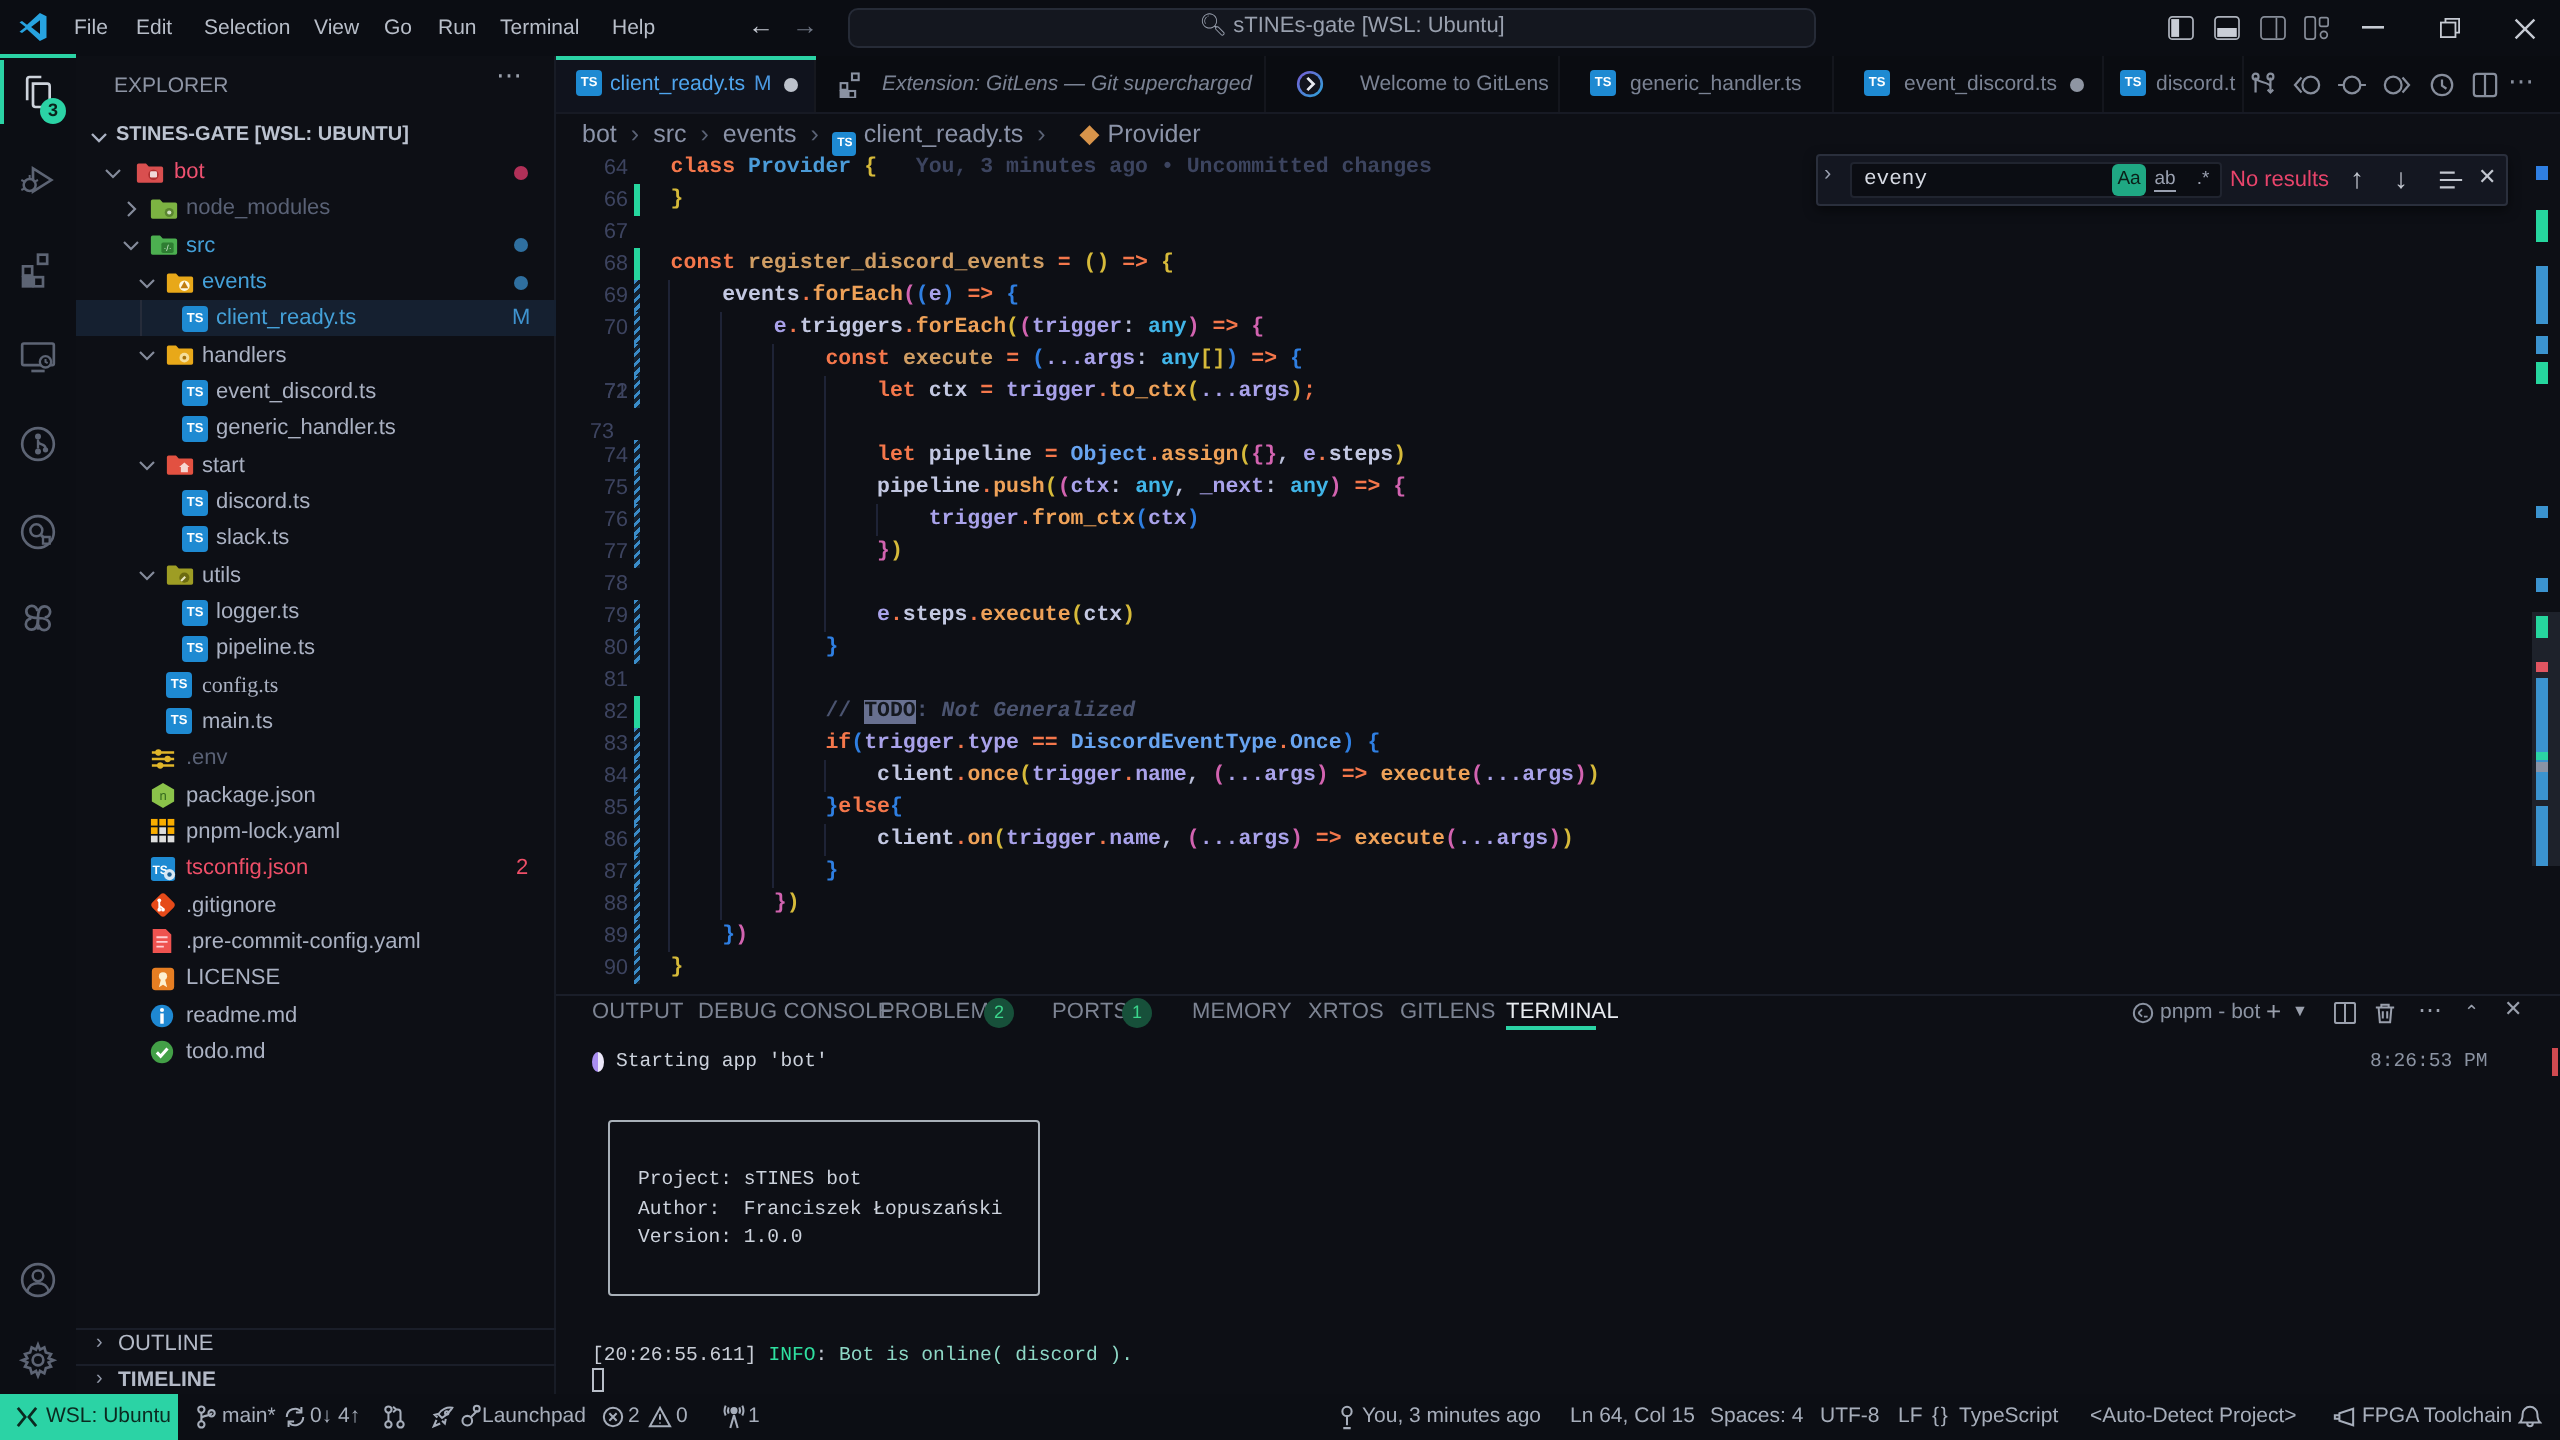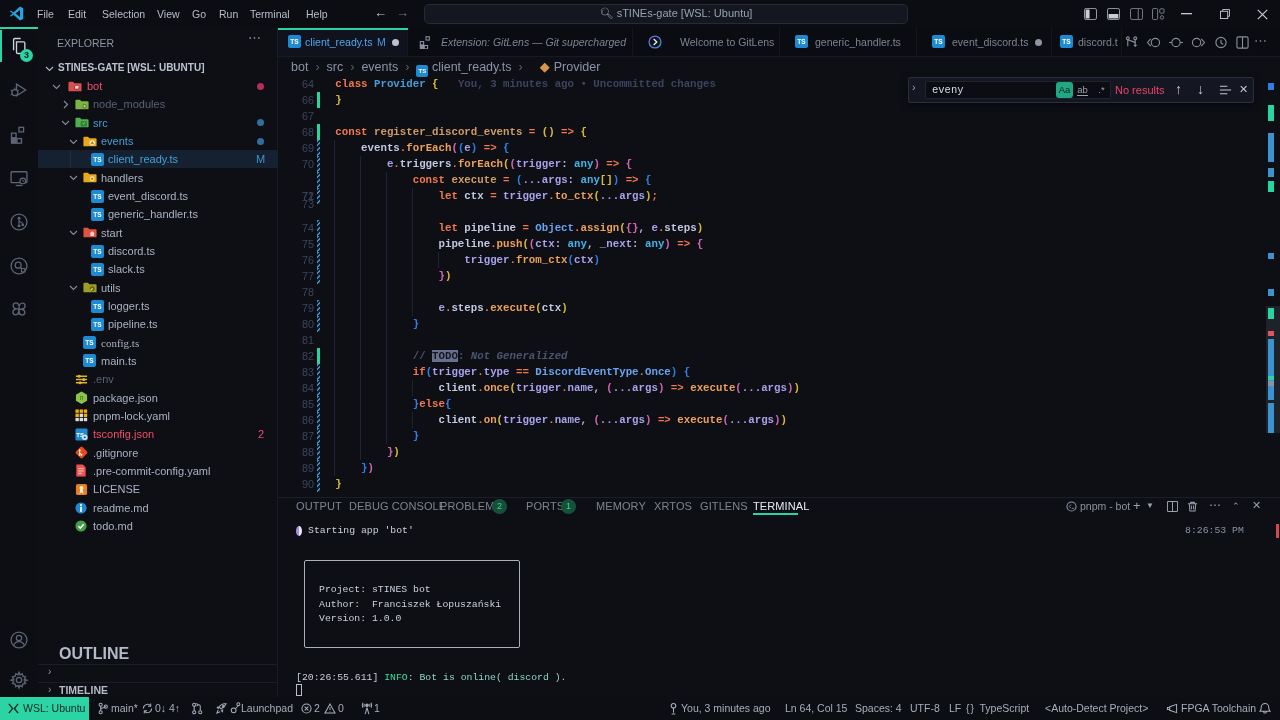--- a/index.html
+++ b/index.html
@@ -325,21 +325,21 @@
 <div class="treerow" style="top:516.9px;">
     <svg class="abs" style="left:37px;top:3px" width="12" height="12" viewBox="0 0 14 14">
       <circle cx="7" cy="7" r="6.5" fill="#43a047"></circle>
       <path d="M4 7.2 l2.2 2.3 4-4.5" stroke="#fff" stroke-width="1.8" fill="none"></path>
     </svg>
     <div class="lbl" style="left:55px;color:#aab1c2;">todo.md</div>
   </div>
 <div class="abs" style="left:70px;top:150px;width:1px;height:18px;background:#262c3a;"></div>
 <div class="abs" style="left:38px;top:664px;width:240px;height:1px;background:#1a1e29;"></div>
 <div class="abs" style="left:48px;top:666px;font-size:10px;color:#9198a8;">›</div>
-<div class="abs" style="left:59px;top:645px;font-size:16px;font-weight:bold;color:#b4bac7;">OUTLINE</div>
+<div class="abs" style="left:59px;top:666px;font-size:11px;font-weight:normal;color:#b4bac7;">OUTLINE</div>
 <div class="abs" style="left:38px;top:682px;width:240px;height:1px;background:#1a1e29;"></div>
 <div class="abs" style="left:48px;top:684px;font-size:10px;color:#9198a8;">›</div>
 <div class="abs" style="left:59px;top:684px;font-size:10.5px;font-weight:bold;color:#b4bac7;">TIMELINE</div>
 <div class="abs" style="left:278px;top:28px;width:1002px;height:469px;background:#0d0f15;"></div>
 <div class="abs" style="left:278px;top:28px;width:1002px;height:28px;background:#0a0c11;"></div>
 <div class="abs" style="left:278px;top:28px;width:130px;height:28px;background:#10131d;border-right:1px solid #16181f;"></div>
 <div class="abs" style="left:278px;top:28px;width:130px;height:2px;background:#2bd3a5;"></div>
 <div class="ticon abs" style="left:288px;top:35px;">TS</div>
 <div class="abs tabtxt" style="left:305px;top:28px;height:28px;line-height:28px;font-size:10.6px;color:#4fa5ee;">client_ready.ts</div>
 <div class="abs tabtxt" style="left:377px;top:28px;height:28px;line-height:28px;color:#4a97e0;">M</div>
@@ -419,21 +419,21 @@
 <div class="abs" style="left:278px;top:56px;width:1002px;height:1px;background:#171a24;"></div>
 <div class="abs" style="left:291px;top:58px;height:18px;line-height:18px;font-size:12.5px;color:#8b93a8;">bot<span style="color:#5a6275;padding:0 7px;">›</span>src<span style="color:#5a6275;padding:0 7px;">›</span>events<span style="color:#5a6275;padding:0 7px;">›</span><span style="display:inline-block;width:12px;height:12px;border-radius:2px;background:#1e8ad2;color:#fff;font-size:6px;font-weight:bold;text-align:center;line-height:13px;vertical-align:-2px;">TS</span> client_ready.ts<span style="color:#5a6275;padding:0 7px;">›</span><span style="color:#d8944a;font-size:13px;margin:0 4px 0 10px;">◆</span>Provider</div>
 <div class="lnum" style="top:76px;">64</div>
 <div class="lnum" style="top:92px;">66</div>
 <div class="lnum" style="top:108px;">67</div>
 <div class="lnum" style="top:124px;">68</div>
 <div class="lnum" style="top:140px;">69</div>
 <div class="lnum" style="top:156px;">70</div>
 <div class="lnum" style="top:172px;margin-top:16px;">71</div>
 <div class="lnum" style="top:188px;">72</div>
-<div class="lnum" style="top:196px;">73</div>
+<div class="lnum" style="top:208px;text-align:center;">73</div>
 <div class="lnum" style="top:220px;">74</div>
 <div class="lnum" style="top:236px;">75</div>
 <div class="lnum" style="top:252px;">76</div>
 <div class="lnum" style="top:268px;">77</div>
 <div class="lnum" style="top:284px;">78</div>
 <div class="lnum" style="top:300px;">79</div>
 <div class="lnum" style="top:316px;">80</div>
 <div class="lnum" style="top:332px;">81</div>
 <div class="lnum" style="top:348px;">82</div>
 <div class="lnum" style="top:364px;">83</div>

